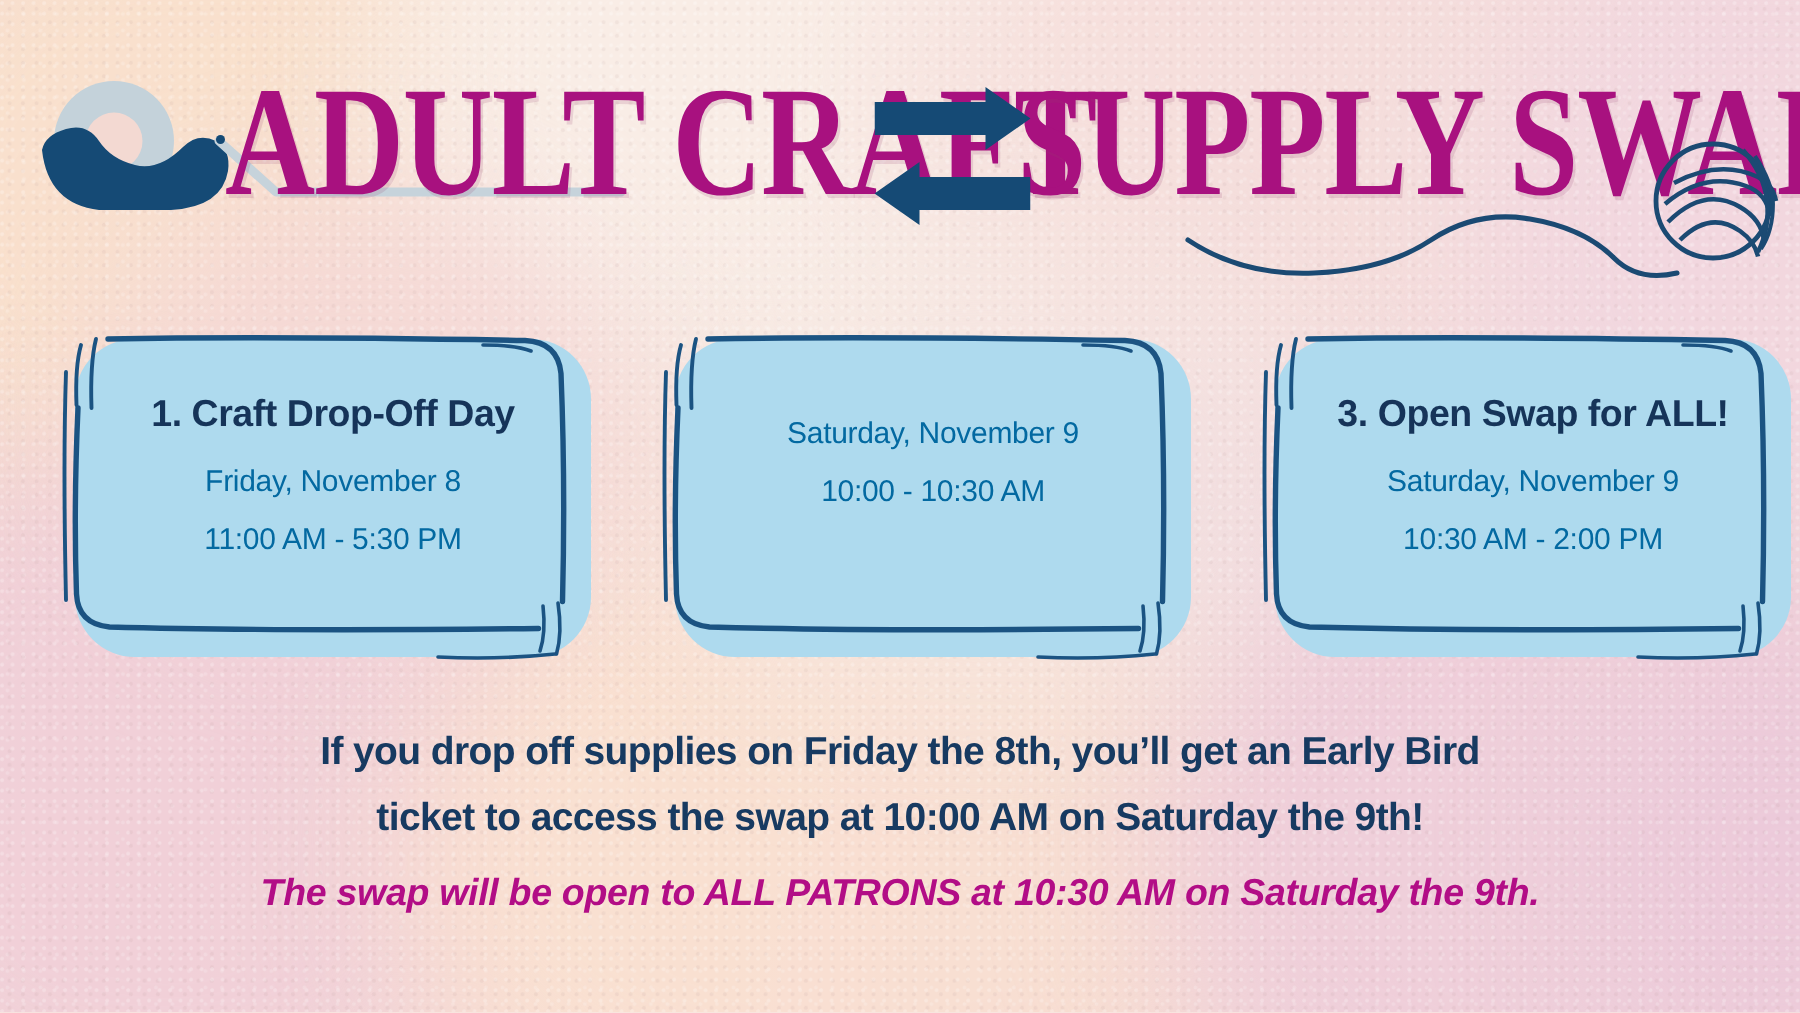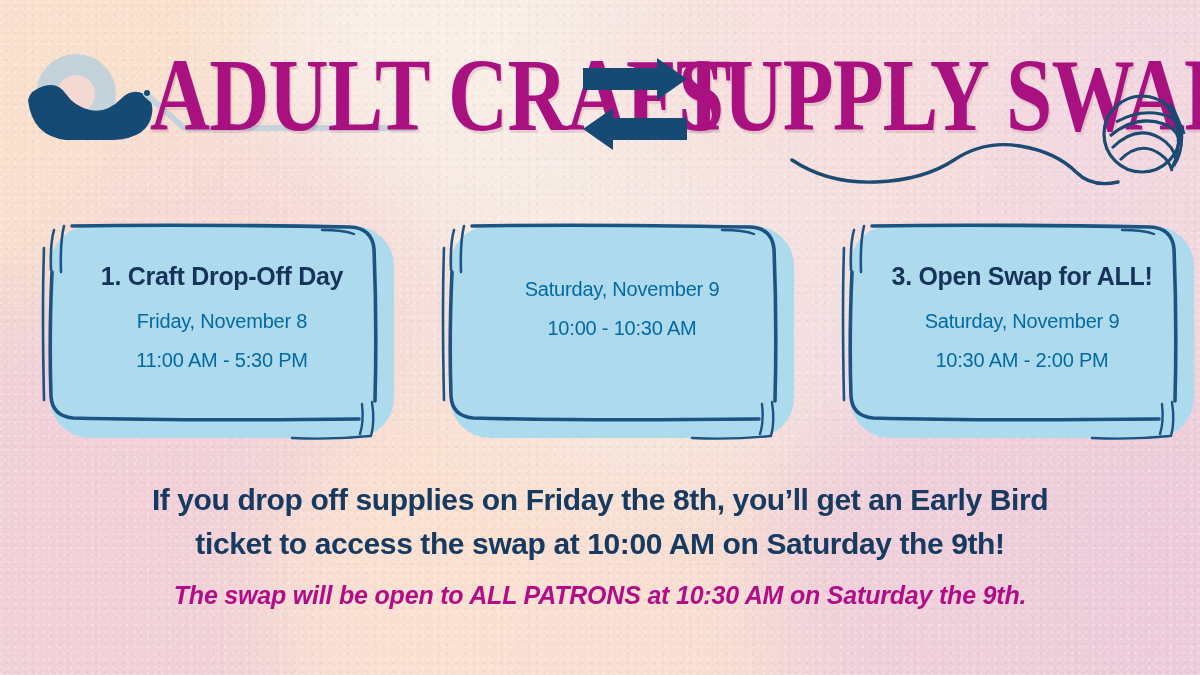--- a/index.html
+++ b/index.html
@@ -121,21 +121,21 @@
   }
   .card-line-1{ margin-top:10px; }
 
   
   .footer{ position:absolute; left:0; top:478px; width:1200px; }
 
   .note{
     text-align:center;
     font-family:"Liberation Sans", sans-serif;
     font-weight:700;
-    font-size:30px;
+    font-size:26px;
     line-height:44px;
     letter-spacing:-.4px;
     color:#173a61;
   }
   .note-l2{ }
 
   .highlight{
     margin-top:12px;
     text-align:center;
     font-family:"Liberation Sans", sans-serif;

